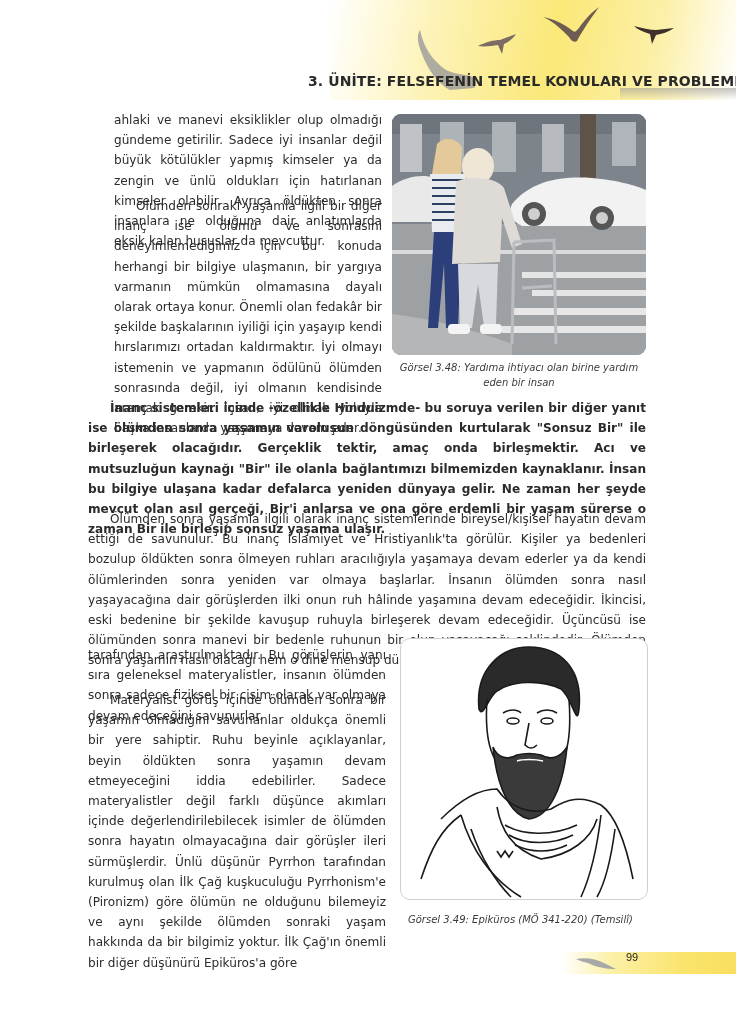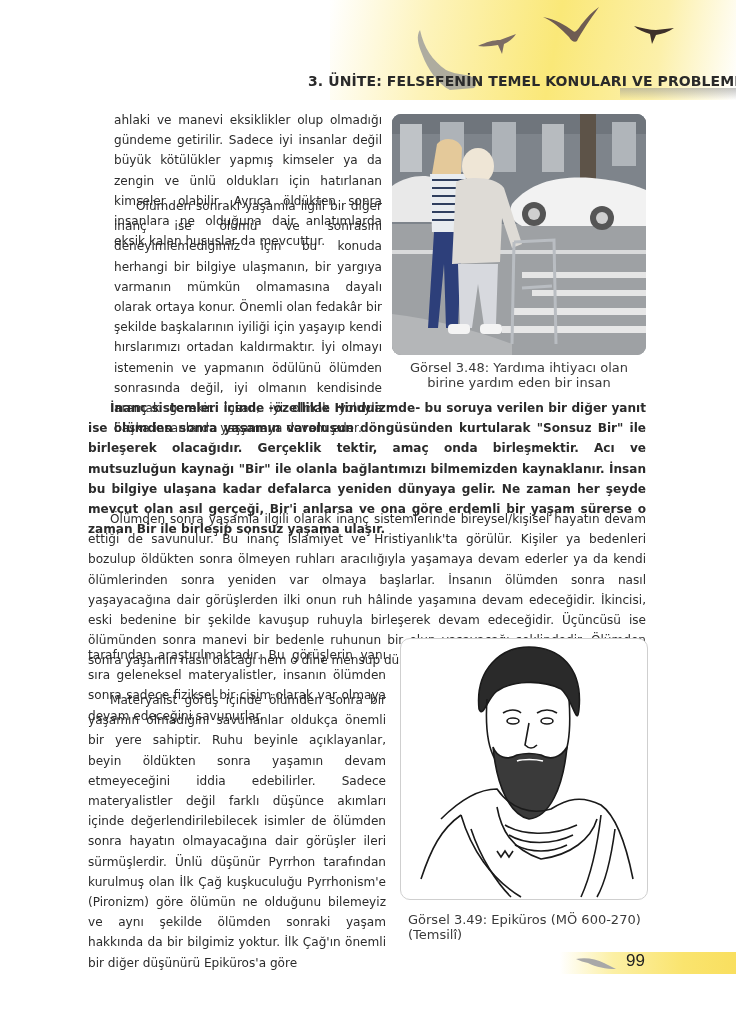--- a/index.html
+++ b/index.html
@@ -27,32 +27,32 @@
     position:absolute; font-size:12.1px; line-height:20.2px; text-align:justify;
     color:#2b2b2b;
   }
   .p .ind { display:inline-block; width:22px; }
   .photo {
     position:absolute; left:392px; top:114px; width:254px; height:241px;
     border-radius:9px; overflow:hidden;
     background:#8d9196;
   }
   .caption {
-    position:absolute; font-size:13px; line-height:15px; color:#3a3a3a; text-align:center;
+    position:absolute; font-style:italic; font-size:10px; line-height:15px; color:#3a3a3a; text-align:center;
   }
   .portrait {
     position:absolute; left:400px; top:638px; width:246px; height:260px;
     border:1px solid #cfcfcf; border-radius:10px; background:#fff; overflow:hidden;
   }
   .footer-band {
     position:absolute; left:560px; top:952px; width:176px; height:22px;
     background: linear-gradient(90deg, rgba(255,255,255,1) 0%, rgba(252,240,165,1) 30%, rgba(250,228,110,1) 70%, rgba(249,223,95,1) 100%);
   }
   .page-number {
-    position:absolute; left:626px; top:951px; font-size:17px; color:#222;
+    position:absolute; left:626px; top:951px; font-size:11px; color:#222;
     font-family:"Liberation Sans", sans-serif;
   }
 </style>
 </head>
 <body>
 
 <div class="header-band"></div>
 <div class="header-shadow"></div>
 
 <svg class="bird" style="left:410px;top:30px" width="70" height="62" viewBox="0 0 70 62">
@@ -162,19 +162,19 @@
         <path d="M108 196 C124 206 152 206 172 196"></path>
         <path d="M114 206 C130 214 150 214 166 206"></path>
       <path d="M60 176 C70 210 90 240 120 258"></path>
         <path d="M70 190 C80 220 96 244 110 258"></path>
       <path d="M200 176 C196 210 190 236 180 258"></path>
         <path d="M214 190 C210 220 204 244 196 258"></path>
       <path d="M96 212 L100 218 L104 212 L108 218 L112 212"></path>
     </g>
   </svg>
 </div>
-<div class="caption" style="left:408px;top:912px;width:236px;text-align:left;">Görsel 3.49: Epiküros (MÖ 600-270) (Temsilî)</div>
+<div class="caption" style="left:408px;top:912px;width:236px;text-align:left;">Görsel 3.49: Epiküros (MÖ 341-220) (Temsilî)</div>
 
 <div class="footer-band"></div>
 <svg class="bird" style="left:576px;top:953px" width="40" height="18" viewBox="0 0 40 18">
   <path d="M0 6 C10 4 20 6 28 10 L40 16 C30 16 20 14 12 10 C8 9 4 8 0 6Z" fill="#a8a8a8"></path>
 </svg>
 <div class="page-number">99</div>
 
 </body></html>

